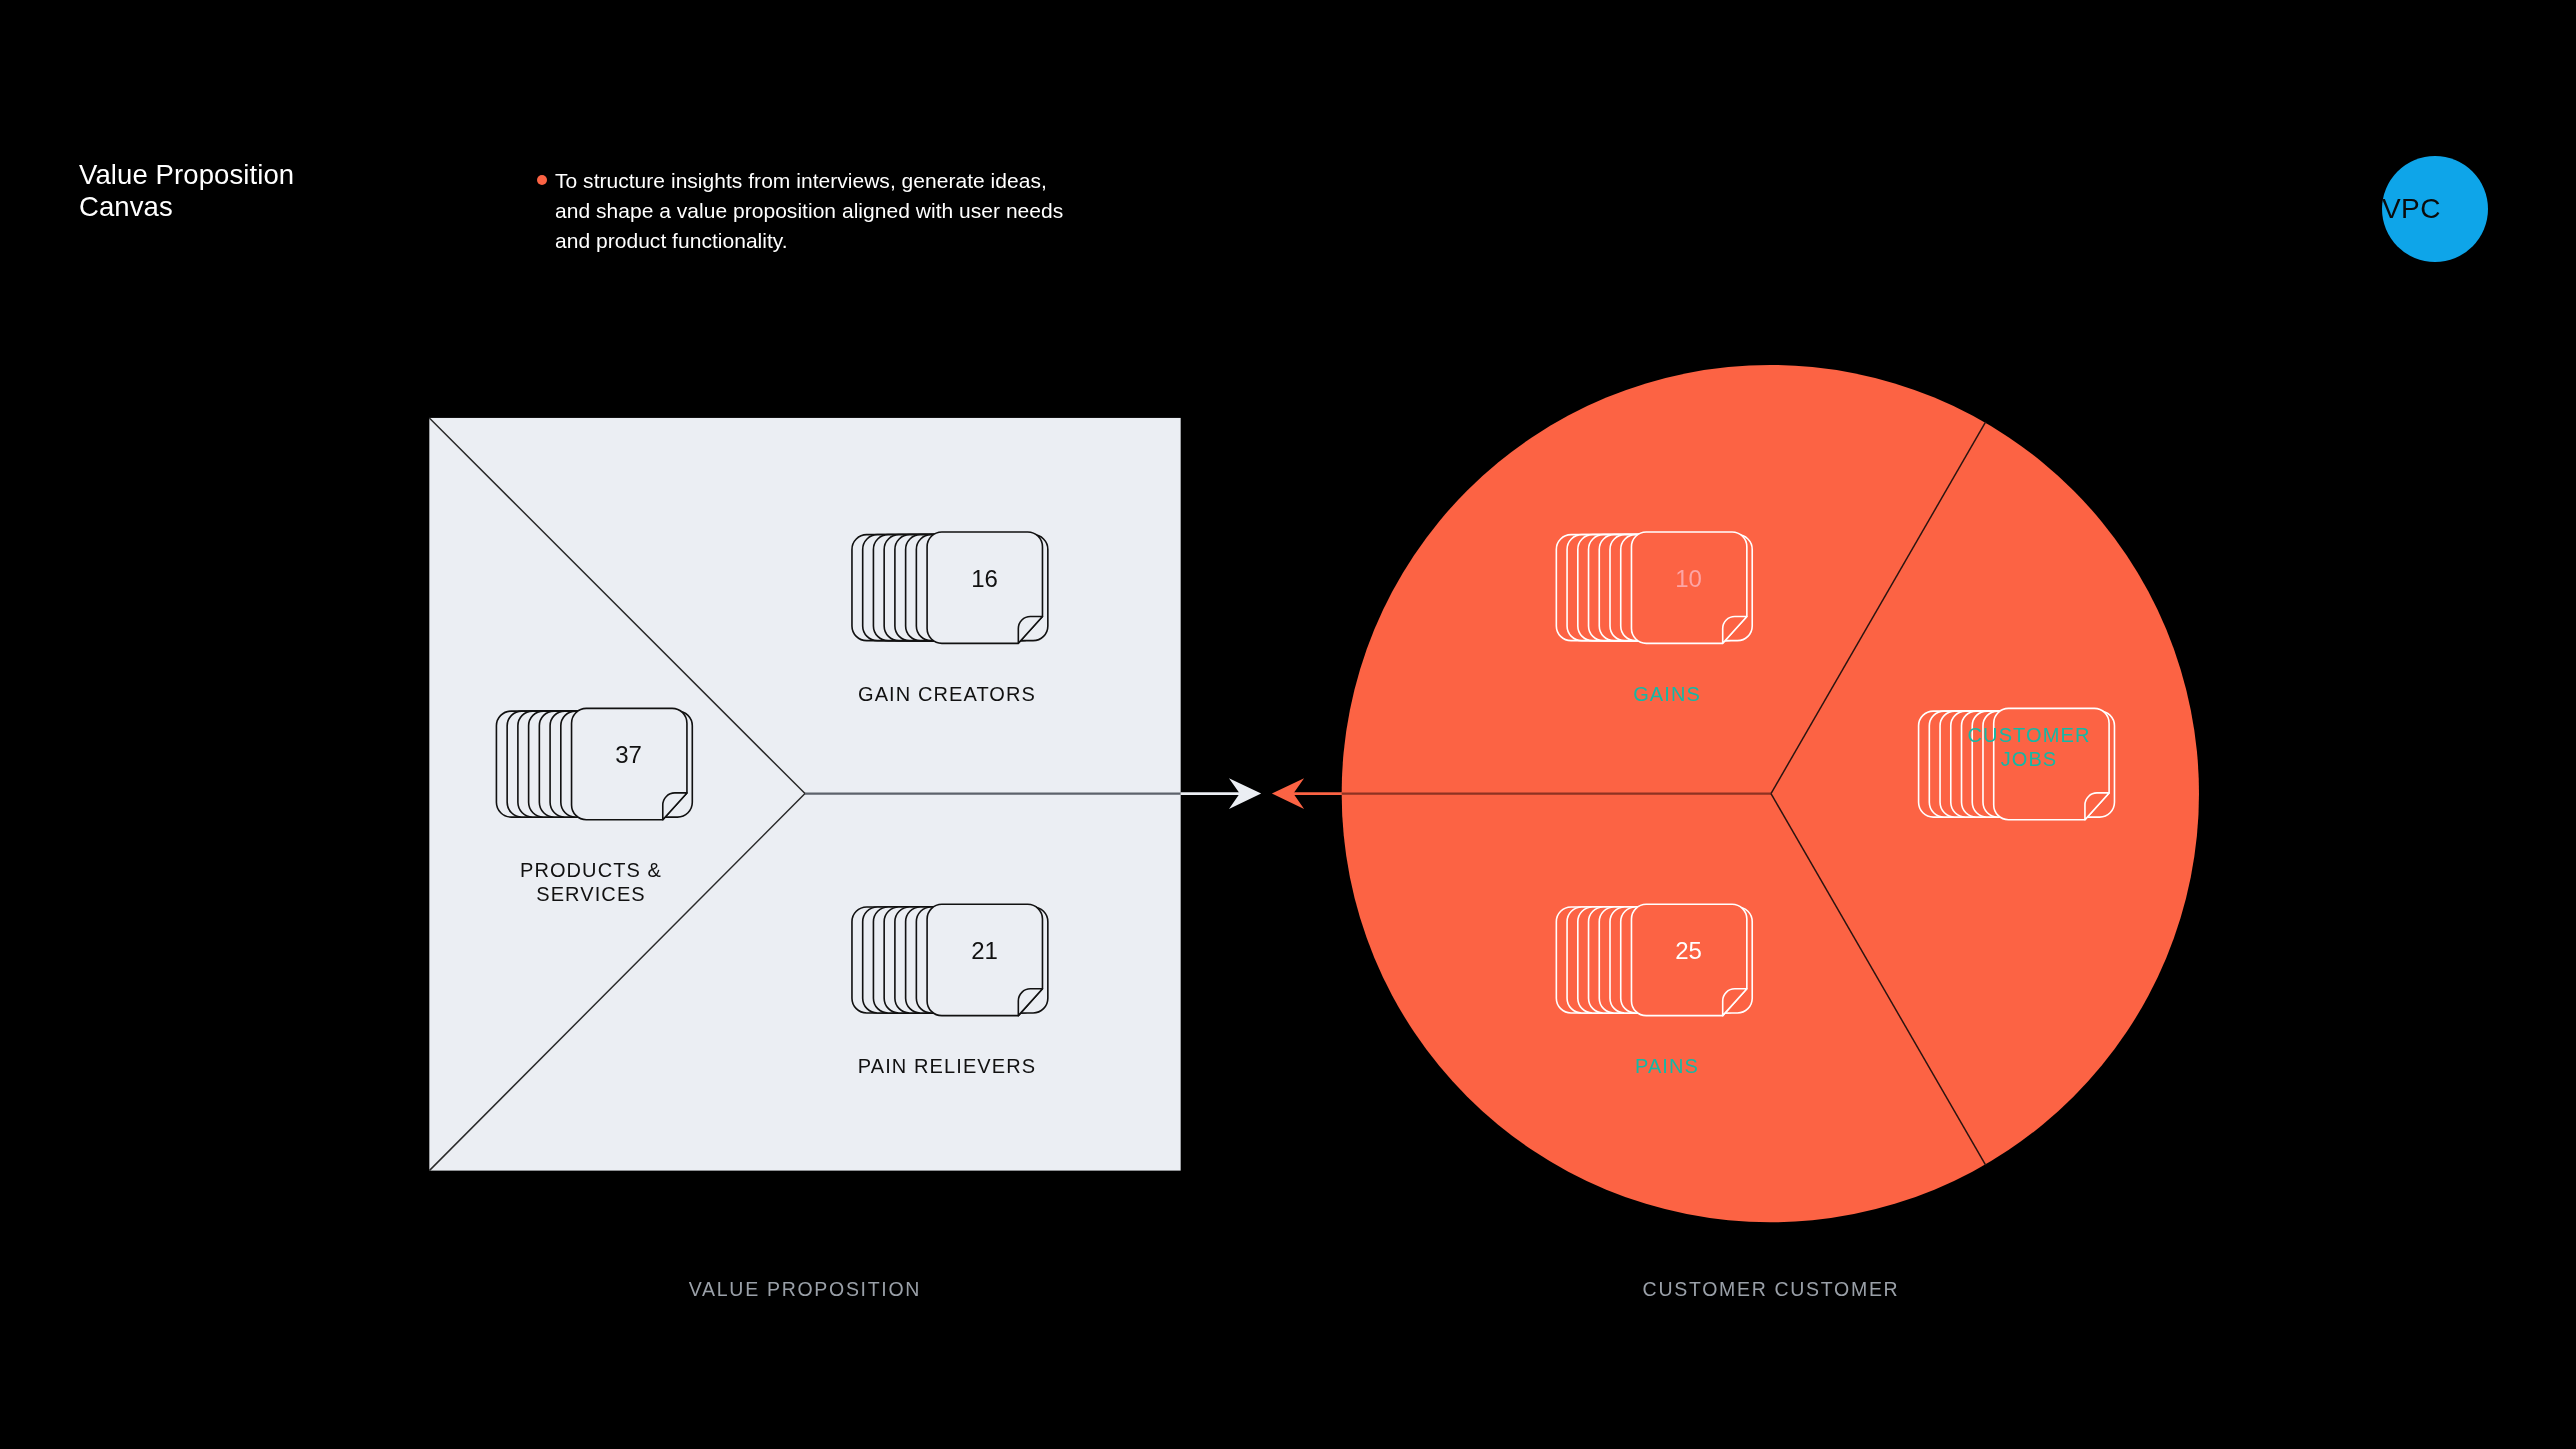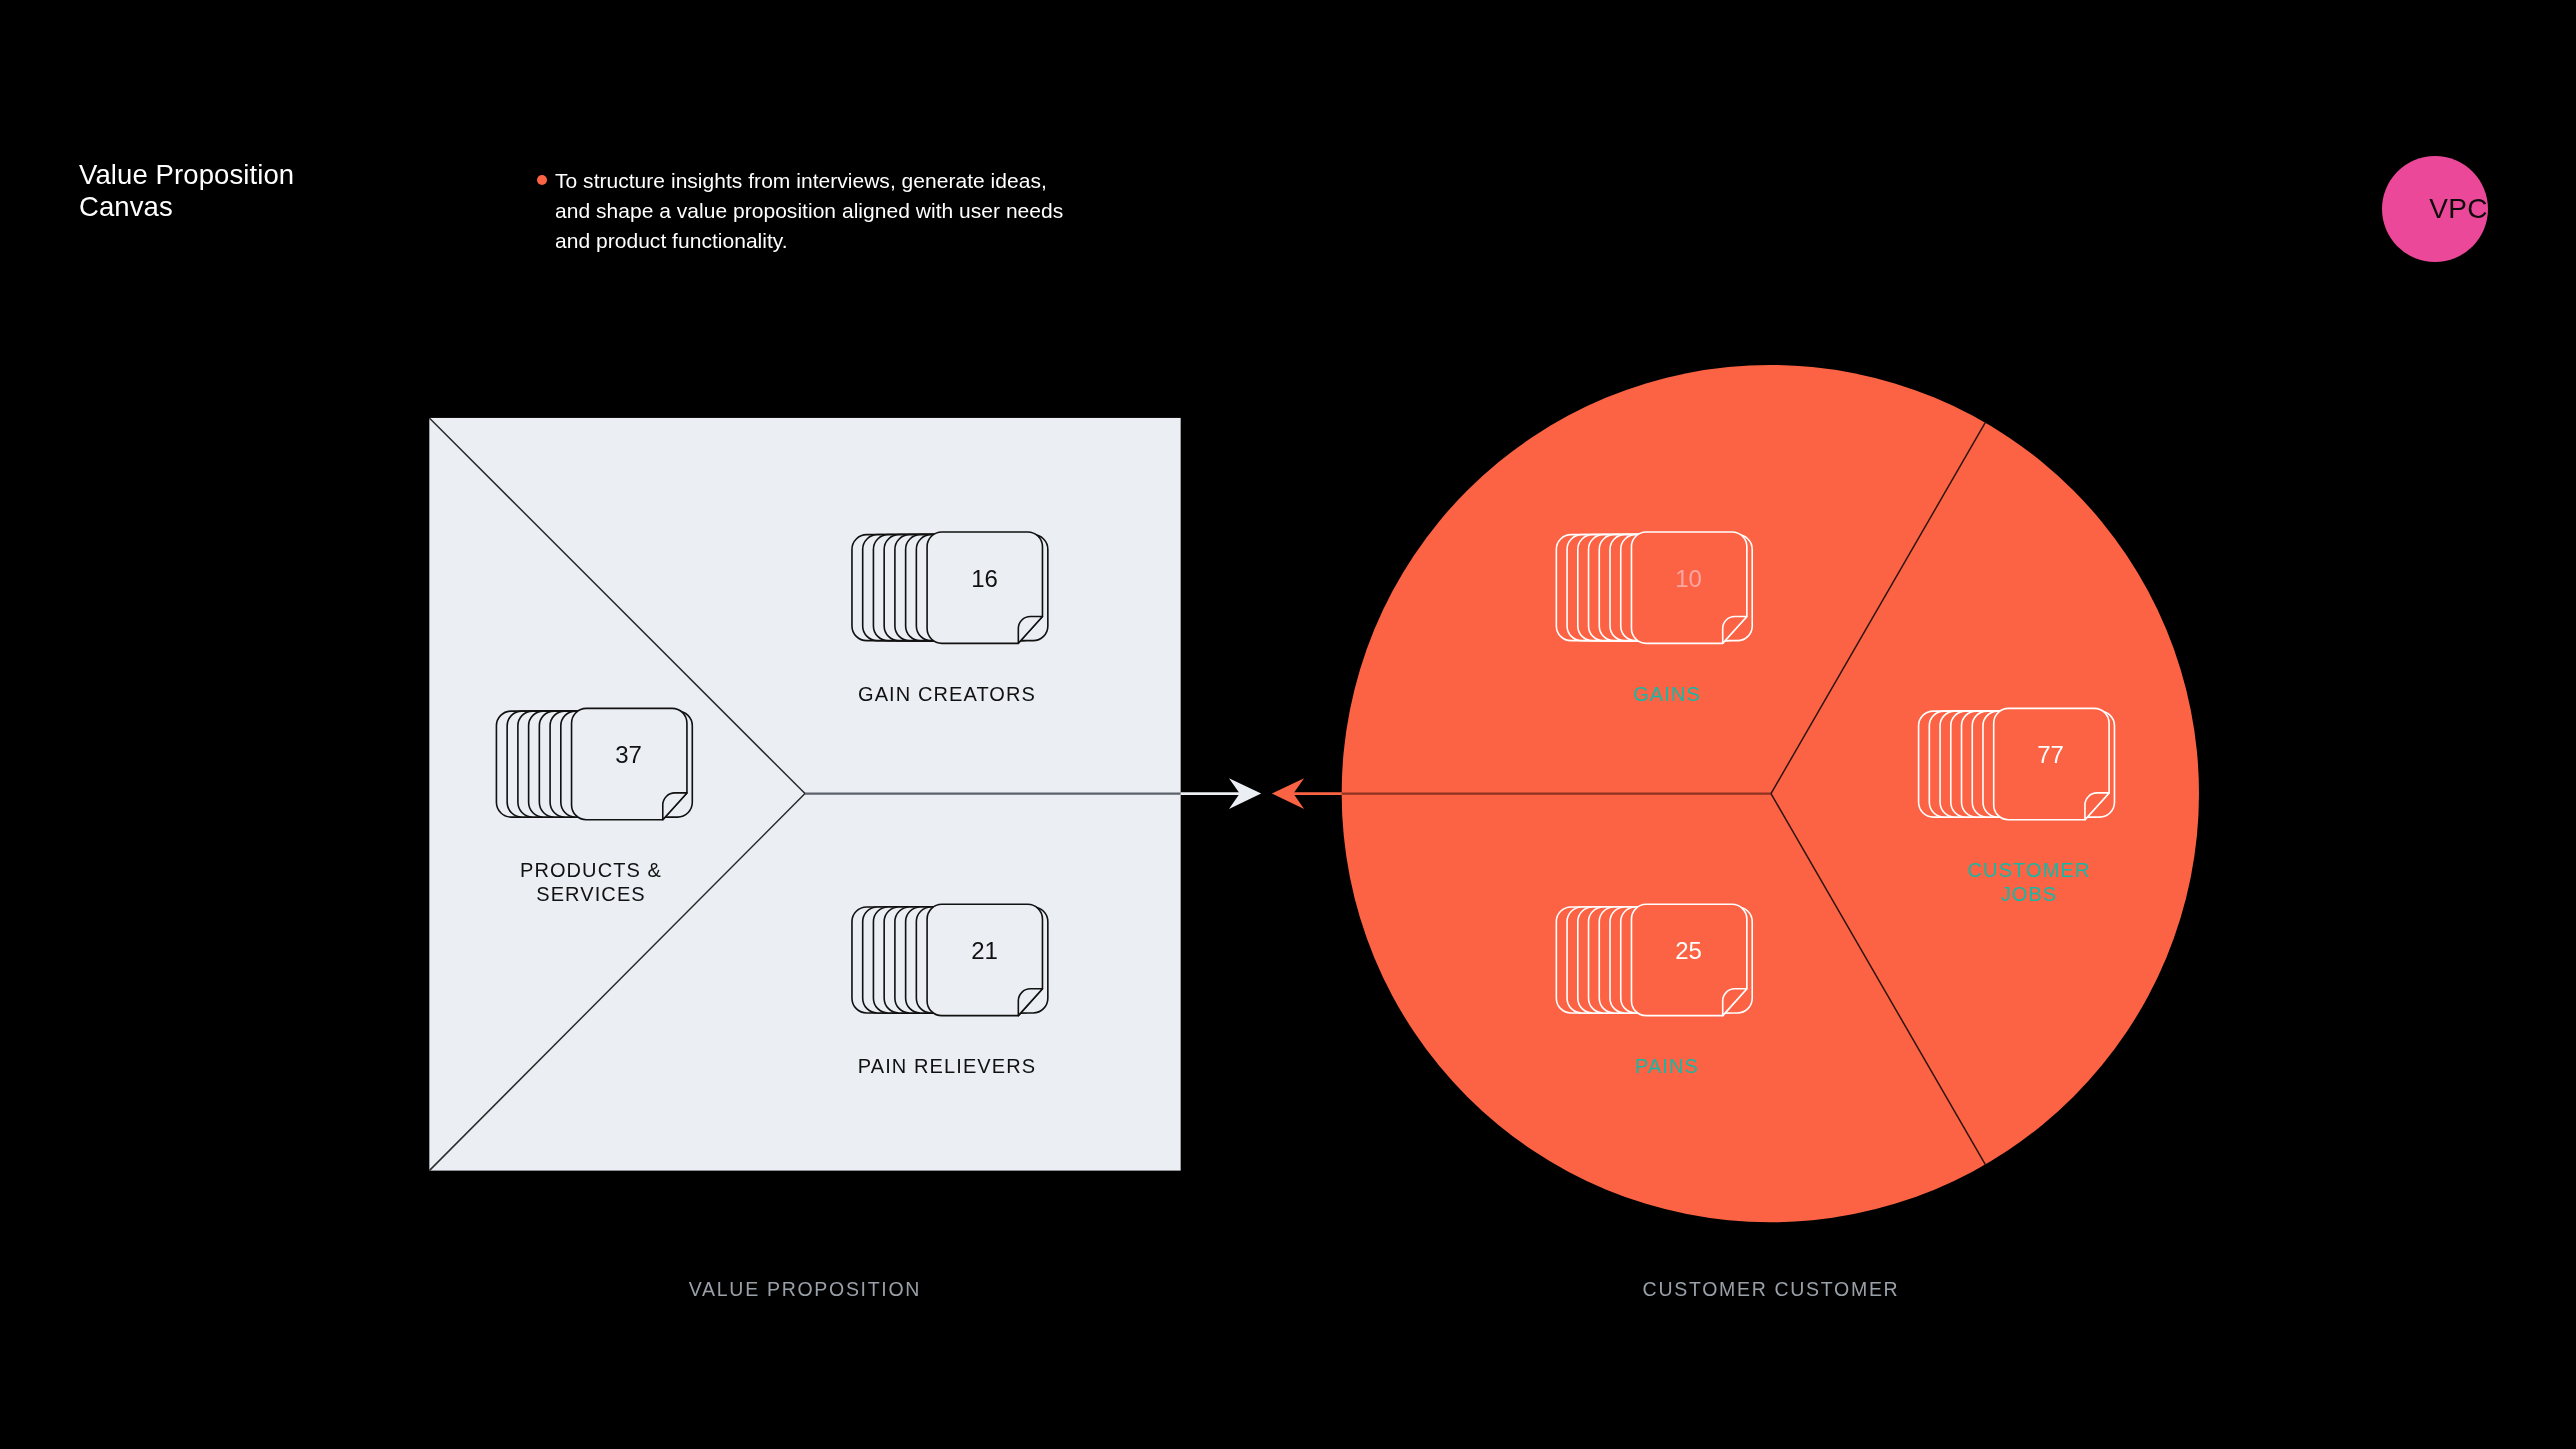--- a/index.html
+++ b/index.html
@@ -49,24 +49,24 @@
     font-weight:400;
     letter-spacing:0.03px;
   }
 
   
   #vpc-badge {
     position:absolute;
     left:2382px; top:156px;
     width:106px; height:106px;
     border-radius:50%;
-    background:#ec4899;
+    background:#0ea5e9;
     display:flex;
     align-items:center;
-    justify-content:flex-end;
+    justify-content:flex-start;
     color:#0b0b0b;
     font-size:28px;
     font-weight:500;
     letter-spacing:0.4px;
   }
 
   
   #diagram {
     position:absolute;
     left:0; top:0;
@@ -244,25 +244,20 @@
   <div class="stack-group light" style="left:1555px; top:532px; width:192px;">
     <div style="position:relative; width:192px; height:111px;">
       <span style="position:absolute; left:76px; top:0; width:115px; height:94px;
                    display:flex; align-items:center; justify-content:center;
                    font-size:24px; color:#fca5a5;">10</span>
     </div>
     <div class="stack-label">GAINS</div>
   </div>
 
   <div class="stack-group light" style="left:1917px; top:708px; width:192px;">
-    <div style="position:relative; width:192px; height:111px;">
-      <span style="position:absolute; left:76px; top:0; width:115px; height:94px;
-                   display:flex; align-items:center; justify-content:center;
-                   font-size:24px; color:#fff;">77</span>
-    </div>
     <div class="stack-label">CUSTOMER
 JOBS</div>
   </div>
 
   <div class="stack-group light" style="left:1555px; top:904px; width:192px;">
     <div style="position:relative; width:192px; height:111px;">
       <span style="position:absolute; left:76px; top:0; width:115px; height:94px;
                    display:flex; align-items:center; justify-content:center;
                    font-size:24px; color:#fff;">25</span>
     </div>

